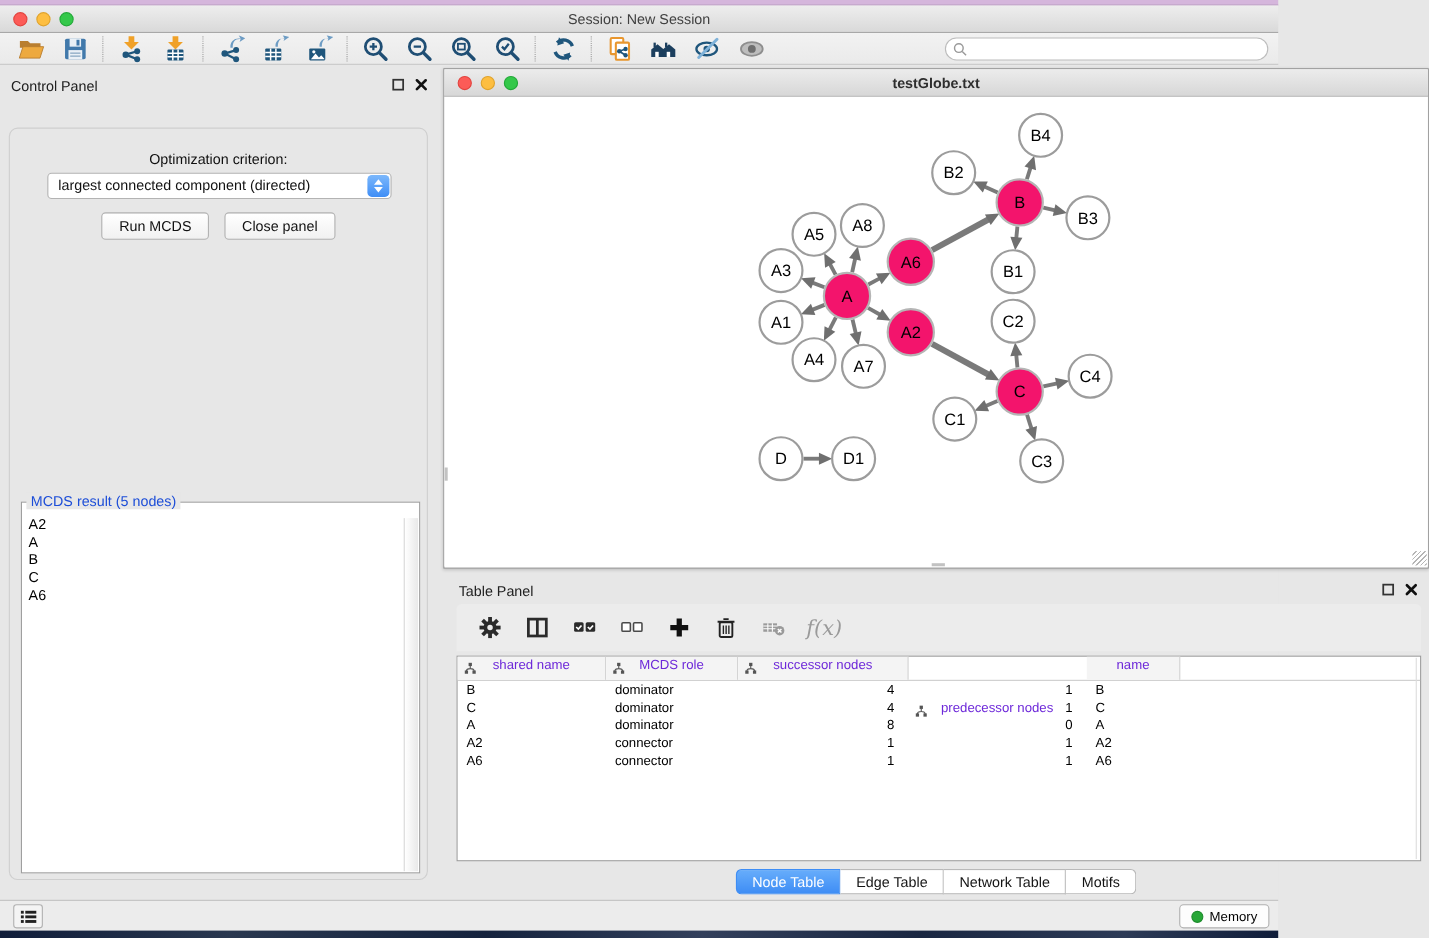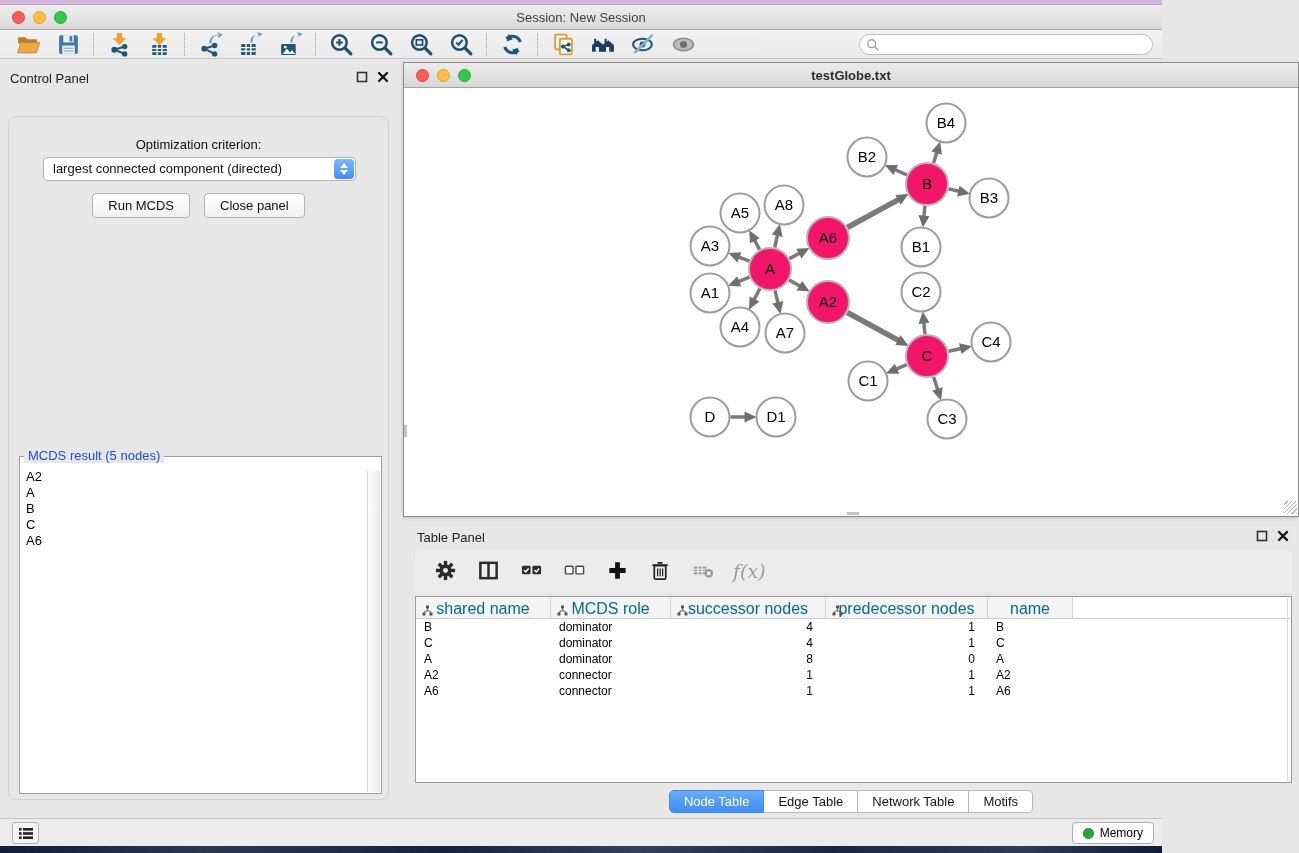--- a/index.html
+++ b/index.html
@@ -80,22 +80,22 @@
   
   .table-panel { position:absolute; left:403px; top:463px; width:896px; height:296px; }
   .tp-header { position:relative; height:24px; }
   .tp-toolbar { position:absolute; left:12px; right:7px; top:27px; height:43px; background:#ececec;
     border-radius:5px 5px 0 0; display:flex; align-items:center; gap:17px; padding-left:17px; }
   .tp-btn { width:26px; height:26px; display:flex; align-items:center; justify-content:center; }
   .tp-btn svg { width:23px; height:23px; }
   .fx-label { font-family:"DejaVu Serif",serif; font-style:italic; font-size:19px; color:#9a9a9a; }
   .table-wrap { position:absolute; left:12px; right:7px; top:74px; height:187px; background:#fff; border:1px solid #9b9b9b; }
   .thead { display:flex; height:22px; border-bottom:1px solid #cccccc; }
-  .th { position:relative; background:#f4f4f4; border-right:1px solid #d4d4d4; font-size:16px; color:#0369a1;
-    display:flex; align-items:flex-end; justify-content:center; }
+  .th { position:relative; background:#f4f4f4; border-right:1px solid #d4d4d4; font-size:12px; color:#6d28d9;
+    display:flex; align-items:flex-start; justify-content:center; }
   .th .colicon { position:absolute; left:6px; top:5px; width:11px; height:11px; }
   .trow { display:flex; height:16px; }
   .td { font-size:12px; color:#000; line-height:16px; padding-left:8px; white-space:nowrap; overflow:hidden; }
   .td.num { text-align:right; padding-right:13px; padding-left:0; }
   .tbl-scroll { position:absolute; right:3px; top:1px; bottom:1px; width:1px; background:#dcdcdc; }
   .tp-tabs { position:absolute; left:0; right:0; bottom:5px; display:flex; justify-content:center; }
   .tp-tab { font-size:13px; padding:3px 14px; background:#fff; border:1px solid #b9b9b9; border-left:none; color:#141414; }
   .tp-tab:first-child { border-left:1px solid #b9b9b9; border-radius:5px 0 0 5px; }
   .tp-tab:last-child { border-radius:0 5px 5px 0; }
   .tp-tab.active { background:linear-gradient(#67adfb,#3e8df5); color:#fff; border-color:#3e8df5; }
@@ -495,21 +495,21 @@
             </div>
             <div class="th" style="width: 155px;">
               <span class="colicon"><svg viewBox="0 0 11 11" width="11" height="11">
                   <rect x="4" y="0.5" width="3" height="3" fill="#555"></rect>
                   <path d="M5.5 3.5v2M2 8Q2 5.8 5.5 5.8Q9 5.8 9 8" stroke="#555" fill="none"></path>
                   <rect x="0.5" y="7.5" width="3" height="3" fill="#555"></rect>
                   <rect x="7.5" y="7.5" width="3" height="3" fill="#555"></rect>
                 </svg></span>
               <span>successor nodes</span>
             </div>
-            <div class="th" style="width: 162px;">
+            <div class="th" style="width: 162px; margin-top: 39px;">
               <span class="colicon"><svg viewBox="0 0 11 11" width="11" height="11">
                   <rect x="4" y="0.5" width="3" height="3" fill="#555"></rect>
                   <path d="M5.5 3.5v2M2 8Q2 5.8 5.5 5.8Q9 5.8 9 8" stroke="#555" fill="none"></path>
                   <rect x="0.5" y="7.5" width="3" height="3" fill="#555"></rect>
                   <rect x="7.5" y="7.5" width="3" height="3" fill="#555"></rect>
                 </svg></span>
               <span>predecessor nodes</span>
             </div>
             <div class="th" style="width: 85px;">
               <span>name</span>

